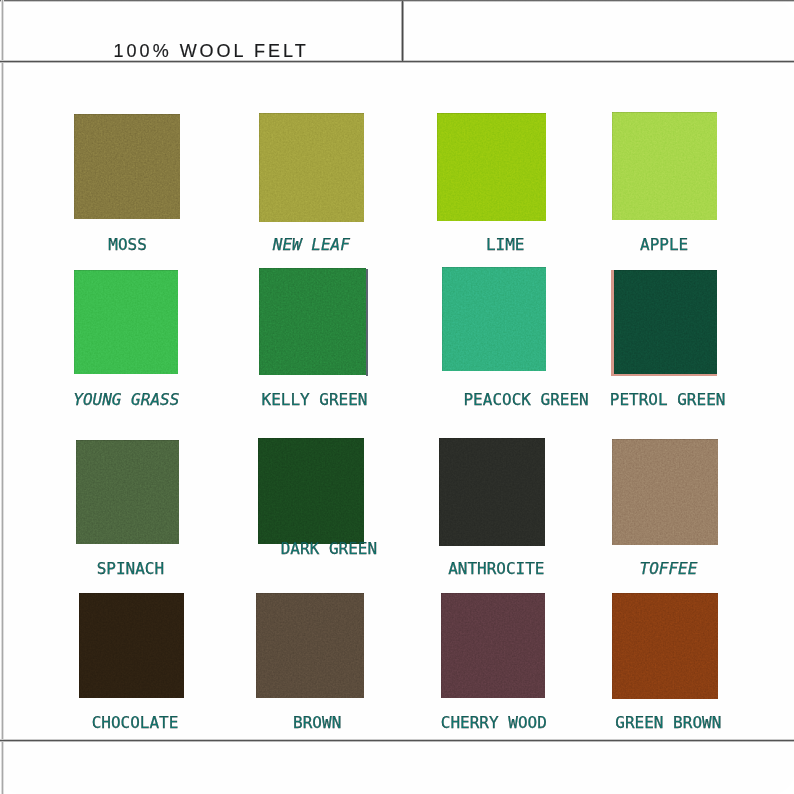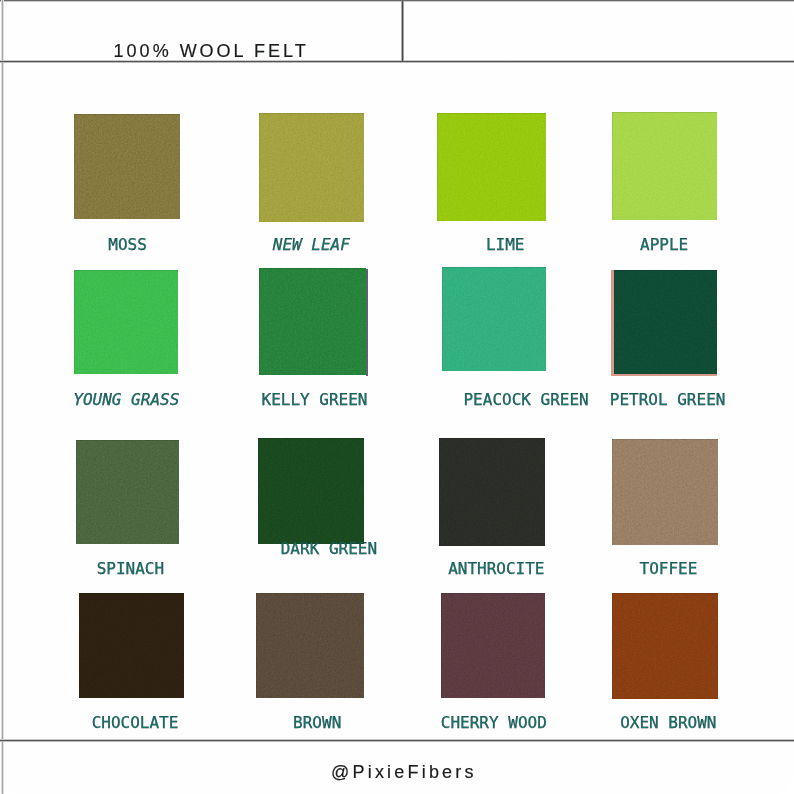--- a/index.html
+++ b/index.html
@@ -155,21 +155,21 @@
       </div>
       <div class="lbl" style="left: 496.3px; top: 559px;">ANTHROCITE</div>
     </div>
     <div class="cell">
       <div class="swatch" style="left: 612px; top: 439px; width: 106px; height: 106px; background: rgb(154, 128, 102);">
         <svg class="felt">
             <rect width="100%" height="100%" filter="url(#feltnoise)"></rect>
           </svg>
         <div class="edge"></div>
       </div>
-      <div class="lbl" style="left: 668.4px; top: 559px;">TOFFEE</div>
+      <div class="lbl" style="left: 668.4px; top: 559px; font-style: italic;">TOFFEE</div>
     </div>
     <div class="cell">
       <div class="swatch" style="left: 79px; top: 593px; width: 105px; height: 105px; background: rgb(46, 33, 17);">
         <svg class="felt">
             <rect width="100%" height="100%" filter="url(#feltnoise)"></rect>
           </svg>
         <div class="edge"></div>
       </div>
       <div class="lbl" style="left: 135px; top: 713px;">CHOCOLATE</div>
     </div>
@@ -191,21 +191,20 @@
       </div>
       <div class="lbl" style="left: 493.8px; top: 713px;">CHERRY WOOD</div>
     </div>
     <div class="cell">
       <div class="swatch" style="left: 612px; top: 593px; width: 106px; height: 106px; background: rgb(138, 62, 18);">
         <svg class="felt">
             <rect width="100%" height="100%" filter="url(#feltnoise)"></rect>
           </svg>
         <div class="edge"></div>
       </div>
-      <div class="lbl" style="left: 668.3px; top: 713px;">OXEN BROWN</div>
+      <div class="lbl" style="left: 668.3px; top: 713px;">GREEN BROWN</div>
     </div>
   <div class="rim" style="left: 366px; top: 269px; width: 2px; height: 107px; background: rgb(92, 100, 112);"></div>
       <div class="rim" style="left: 611px; top: 270px; width: 3px; height: 106px; background: rgb(215, 152, 138);"></div>
       <div class="rim" style="left: 611px; top: 374px; width: 106px; height: 2px; background: rgb(215, 152, 138);"></div>
     </div>
   <div class="hrule-bottom"></div>
-  <div class="handle">@PixieFibers</div>
 </div>
 
 </body></html>

